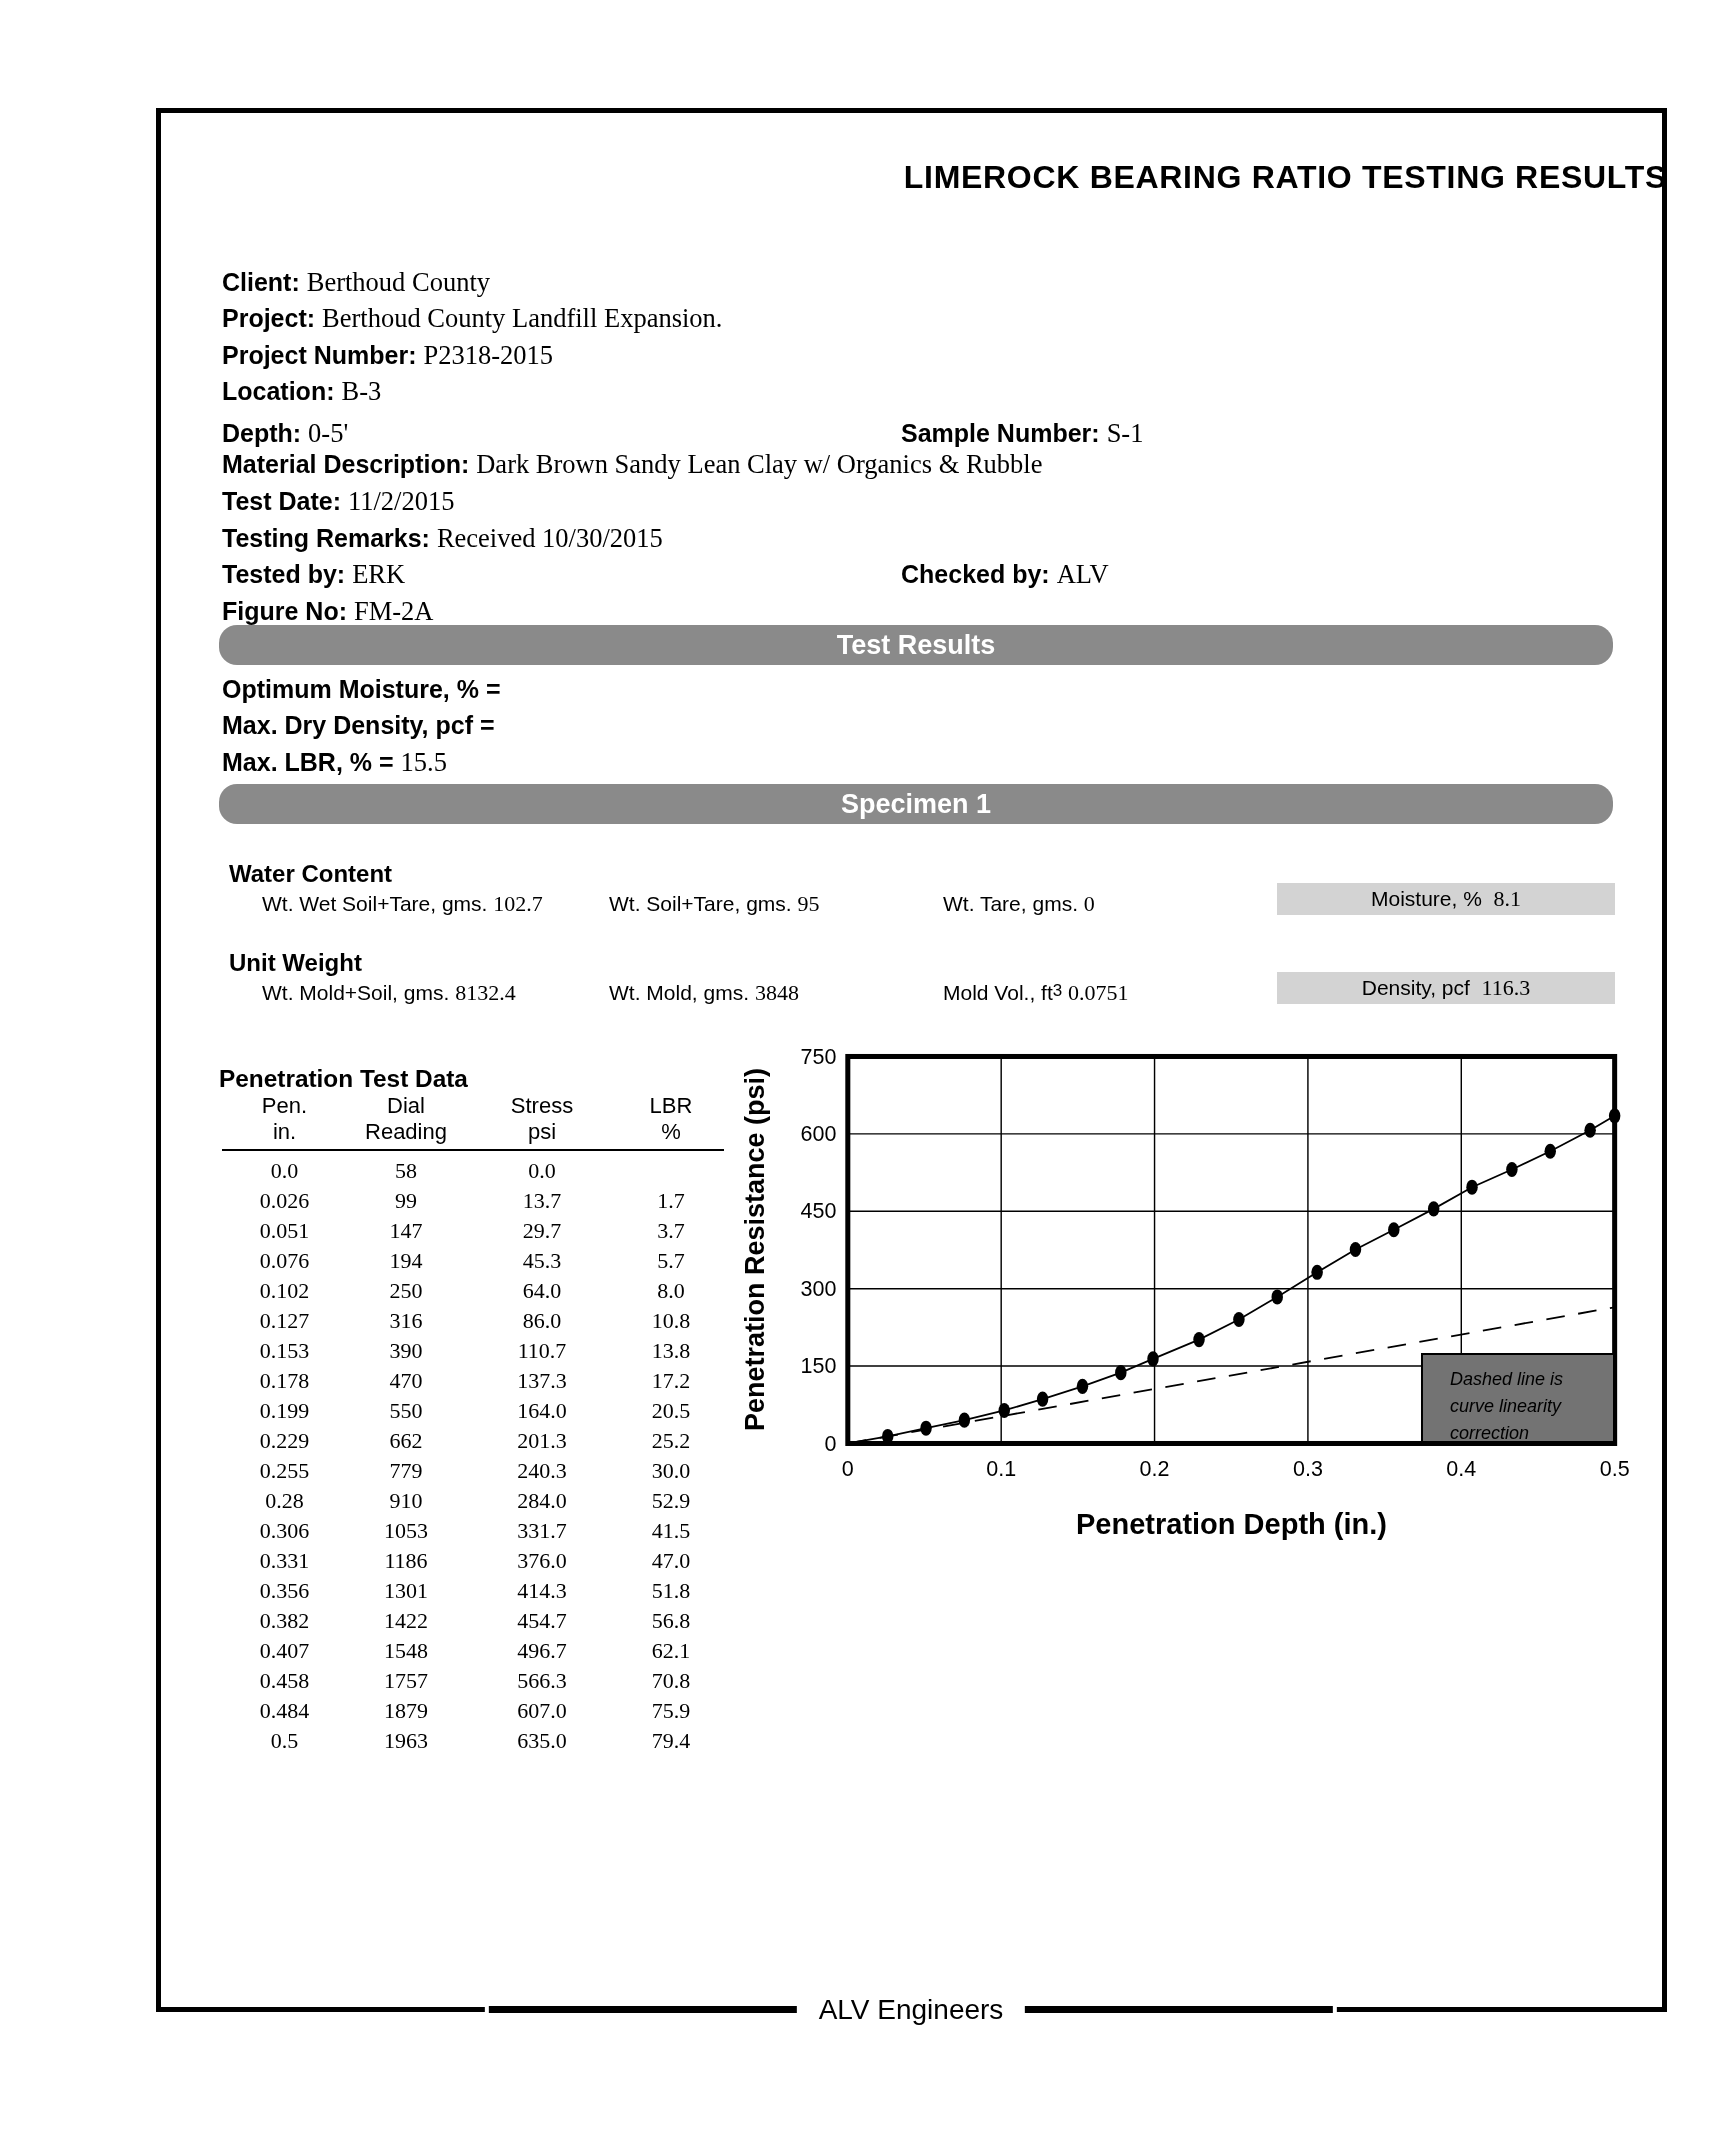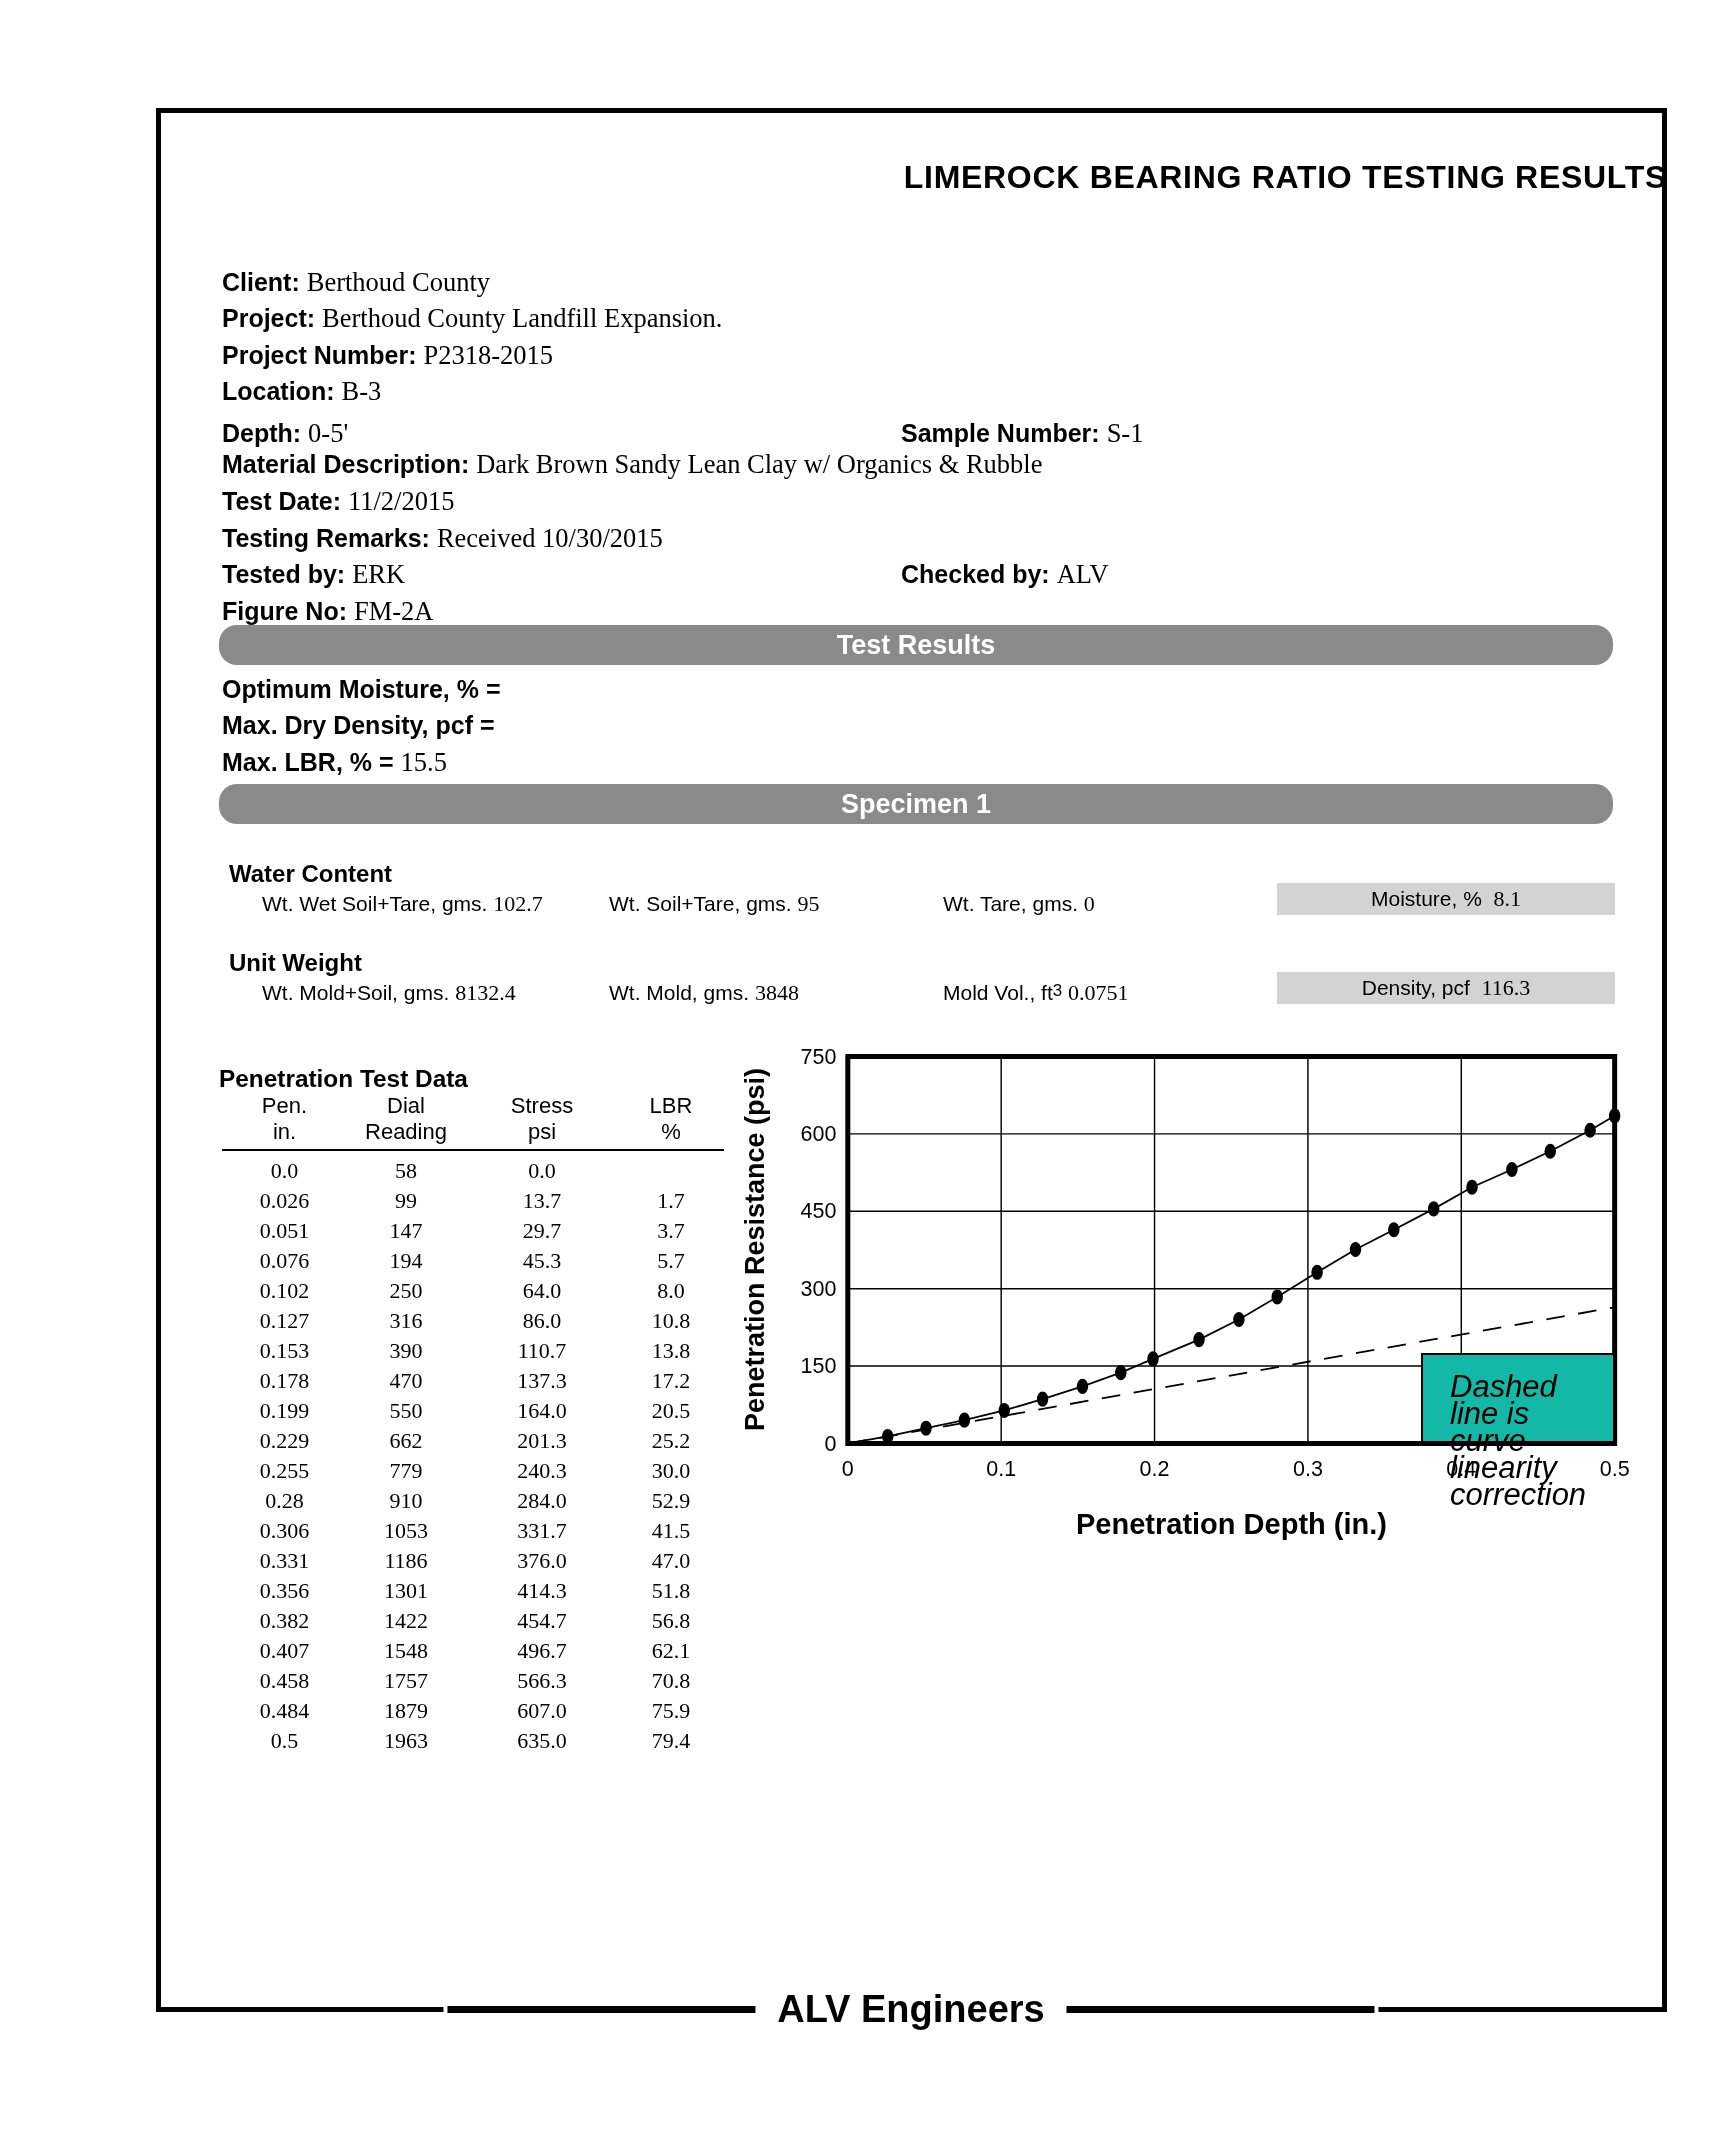--- a/index.html
+++ b/index.html
@@ -31,27 +31,27 @@
   #pen-rows{position:absolute;left:222px;top:1156px;width:502px;}
   .prow{display:grid;grid-template-columns:125px 118px 154px 104px;height:30px;}
   .prow div{font-family:"Liberation Serif","DejaVu Serif",serif;font-size:22px;
             line-height:30px;text-align:center;}
   #chart-svg{position:absolute;left:731px;top:1004px;width:946px;height:545px;}
   #chart-svg text{font-family:"Liberation Sans",sans-serif;fill:#000;}
   .x-title{position:absolute;left:848px;top:1508px;width:767px;text-align:center;
            font-size:29px;font-weight:bold;}
   .y-title{position:absolute;left:525px;top:1231px;width:466px;height:37px;text-align:center;
            font-size:27px;font-weight:bold;transform:rotate(-90deg);white-space:nowrap;}
-  .anno{position:absolute;left:1421px;top:1353px;width:194px;height:90px;background:#14b8a6;
-        border:2.2px solid #000;box-sizing:border-box;padding:18px 0 0 27px;
-        font-style:italic;font-size:31px;line-height:27px;}
+  .anno{position:absolute;left:1421px;top:1353px;width:194px;height:90px;background:#737373;
+        border:2.2px solid #000;box-sizing:border-box;padding:11px 0 0 27px;
+        font-style:italic;font-size:18px;line-height:27px;}
   .footer{position:absolute;left:911px;top:1986px;transform:translateX(-50%);
           display:flex;align-items:center;gap:21.5px;background:#fff;padding:0 4.3px;height:47px;}
   .fline{width:308px;height:7.2px;background:#000;}
-  .ftext{font-size:38px;font-weight:bold;white-space:nowrap;}
+  .ftext{font-size:28px;font-weight:normal;white-space:nowrap;}
 </style>
 </head>
 <body>
 
 <div class="page">
   <div class="frame"></div>
 
   <div class="title">LIMEROCK BEARING RATIO TESTING RESULTS</div>
 
   <div class="iline" style="top:267px">

